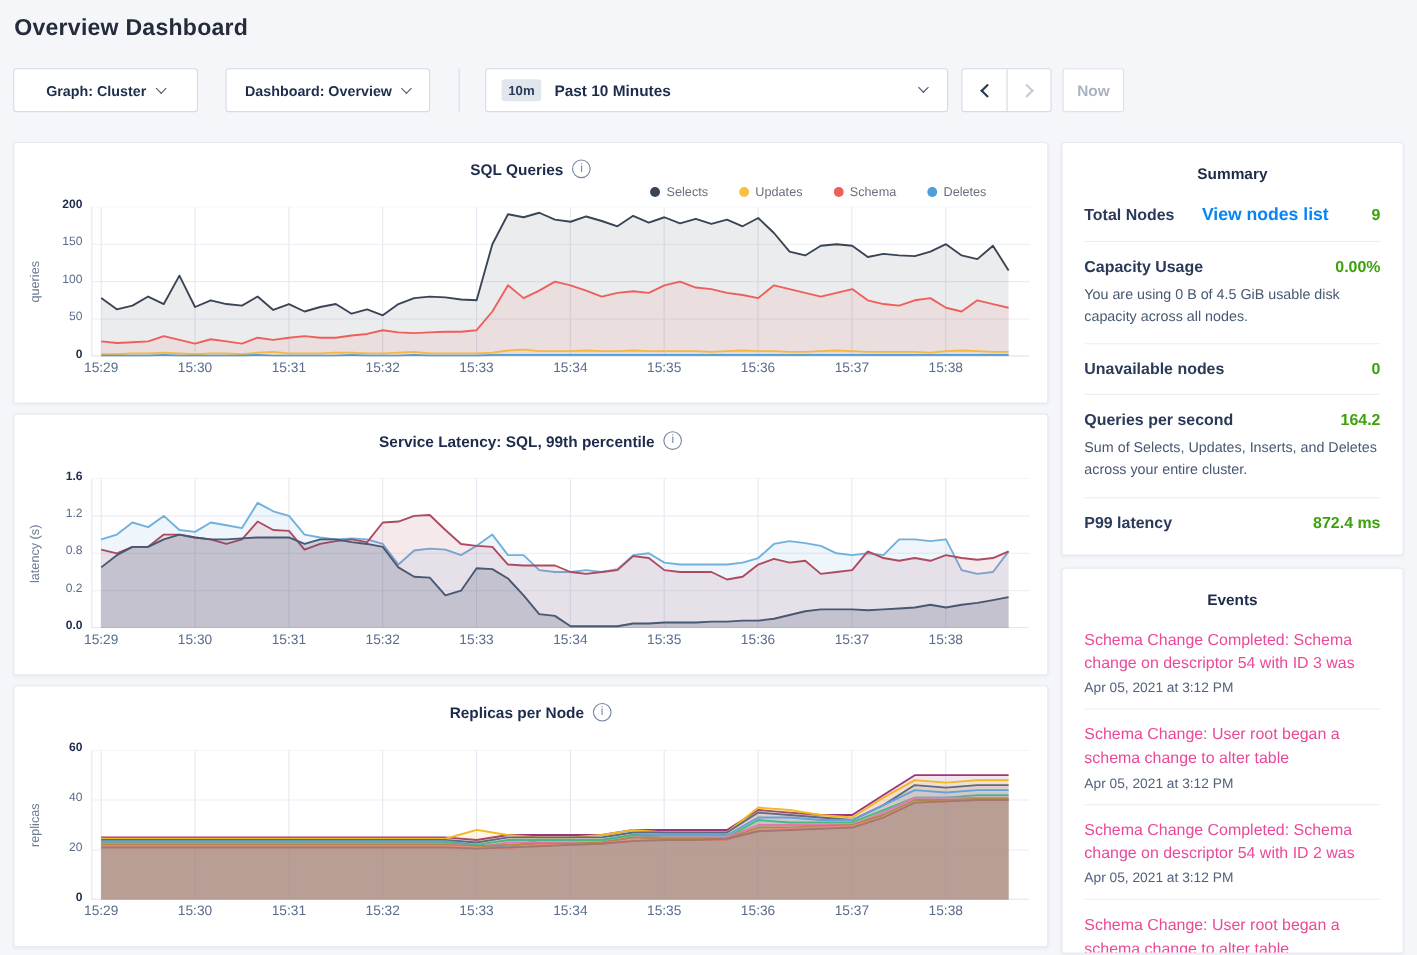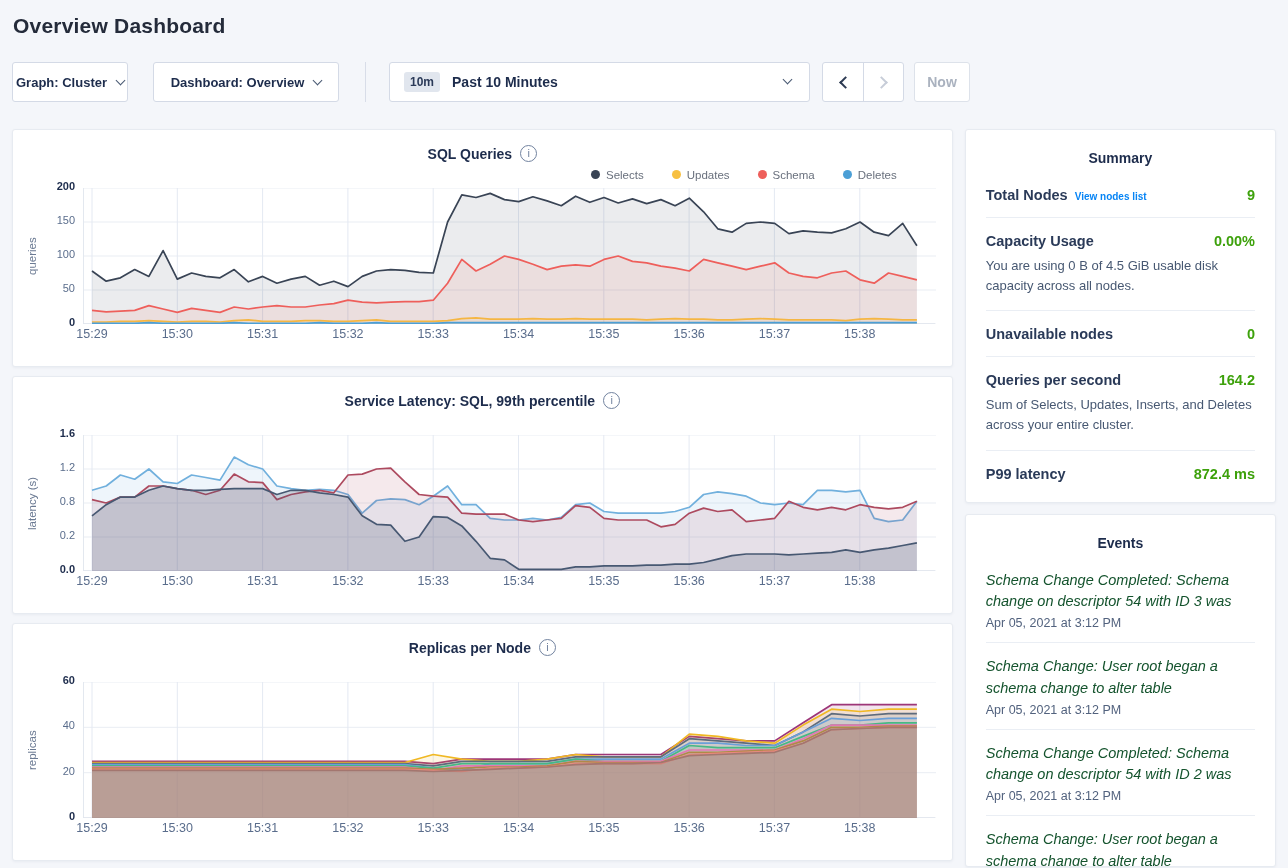--- a/index.html
+++ b/index.html
@@ -11,21 +11,21 @@
   }
   h1 { font-size:21px; font-weight:700; color:#242b3a; margin:14px 0 0 13px; letter-spacing:.2px; }
 
   
   .controls { display:flex; align-items:center; margin:24px 12px 0 12px; height:40px; }
   .btn {
     background:#fff; border:1px solid #d4dae6; border-radius:3px; height:40px;
     display:flex; align-items:center; justify-content:center;
     font-size:13px; font-weight:700; color:#1d2c4c; cursor:pointer;
   }
-  .graph-btn { width:116px; }
+  .graph-btn { width:168px; }
   .dash-btn { width:186px; margin-left:25px; }
   .vdivider { width:1px; height:40px; background:#d8dde8; margin:0 23px 0 26px; }
   .time-box { width:421px; justify-content:flex-start; padding:0 14px; position:relative; }
   .time-badge { background:#e1e6ee; border-radius:3px; font-size:12px; font-weight:700; color:#2b3a58; padding:3px 6px; margin-right:12px; }
   .time-label { font-size:14px; font-weight:700; }
   .chev { display:inline-block; width:7px; height:7px; border-right:1.6px solid #475872; border-bottom:1.6px solid #475872; transform:rotate(45deg); margin-left:10px; margin-top:-4px; }
   .time-box .chev { position:absolute; right:18px; top:17px; }
   .pager { display:flex; margin-left:12px; border:1px solid #d4dae6; border-radius:3px; background:#fff; height:40px; }
   .pager-cell { width:40px; height:38px; display:flex; align-items:center; justify-content:center; cursor:pointer; }
   .pager-cell + .pager-cell { border-left:1px solid #d4dae6; }
@@ -58,29 +58,29 @@
   .xticks { position:absolute; top:139px; left:0; width:852px; height:18px; }
   .xtick { position:absolute; transform:translateX(-50%); font-size:12.5px; color:#5a6d8c; white-space:nowrap; }
 
   
   .panel { padding:20px 20px 6px 20px; }
   .panel-title { text-align:center; font-size:14px; font-weight:700; color:#1d2c4c; margin-bottom:6px; }
   .srow { padding:15px 0 14px 0; border-bottom:1px solid #eaeef4; }
   .srow:last-child { border-bottom:none; }
   .sline { display:flex; align-items:baseline; }
   .slabel { font-size:14.5px; font-weight:700; color:#2a3a58; }
-  .slink { font-size:10px; font-weight:700; margin-left:7px; cursor:pointer; }
+  .slink { font-size:16px; font-weight:700; margin-left:25px; cursor:pointer; }
   .svalue { margin-left:auto; font-size:14.5px; font-weight:700; }
   .sdesc { font-size:13px; color:#475872; line-height:1.55; margin-top:7px; }
 
   
   .events-panel { flex:1; overflow:hidden; padding-bottom:0; }
   .erow { padding:13px 0 12px 0; border-bottom:1px solid #eaeef4; }
   .erow:last-child { border-bottom:none; }
-  .emsg { font-size:14.5px; color:#14532d; line-height:1.5;font-style:italic; }
+  .emsg { font-size:14.5px; color:#ec4899; line-height:1.5; }
   .ets { font-size:12.5px; color:#52627e; margin-top:3px; }
 </style>
 </head>
 <body>
 
 <h1>Overview Dashboard</h1>
 
 <div class="controls">
   <div class="btn graph-btn">
     <span>Graph: Cluster</span>

